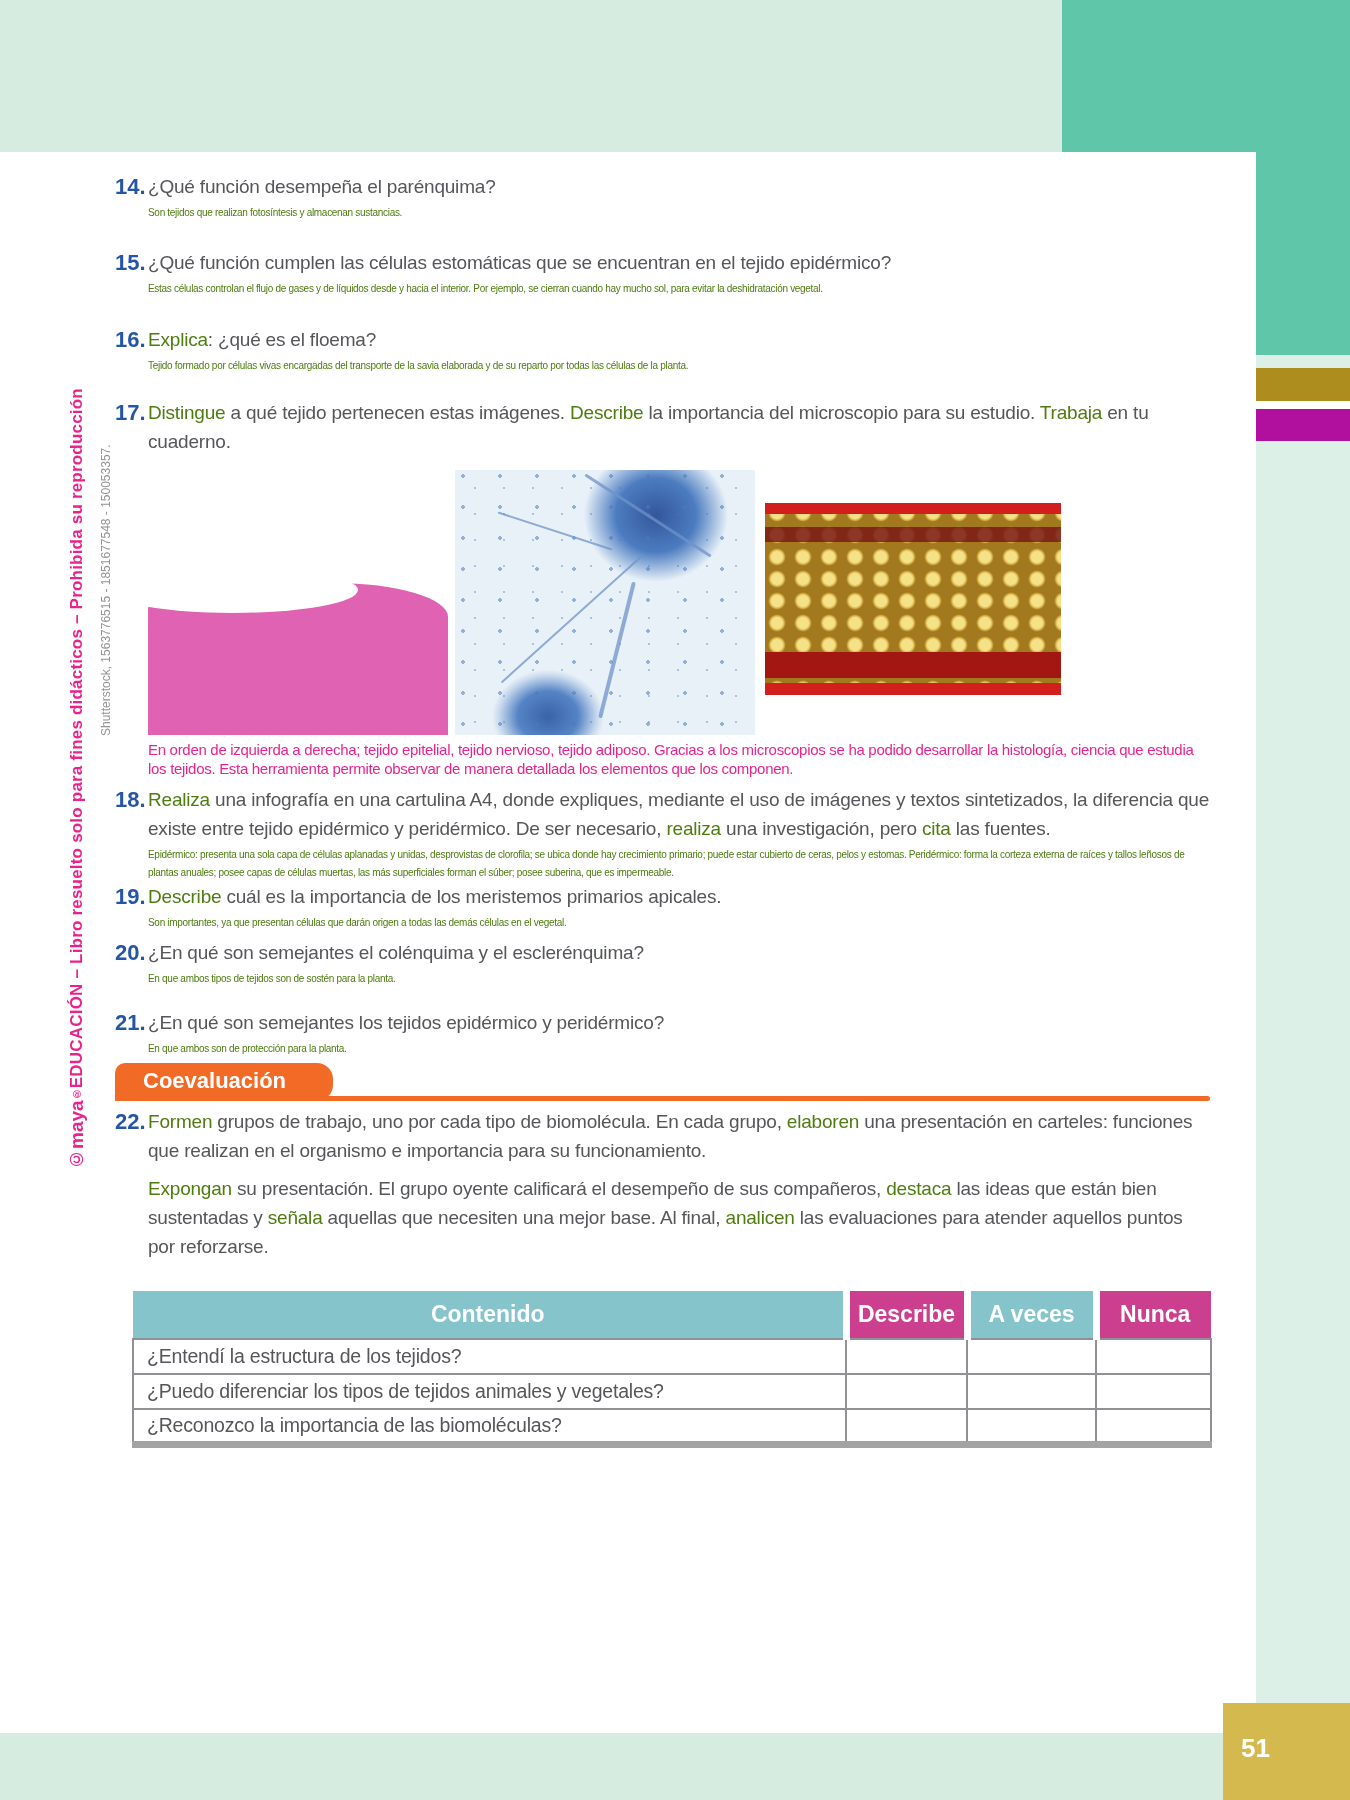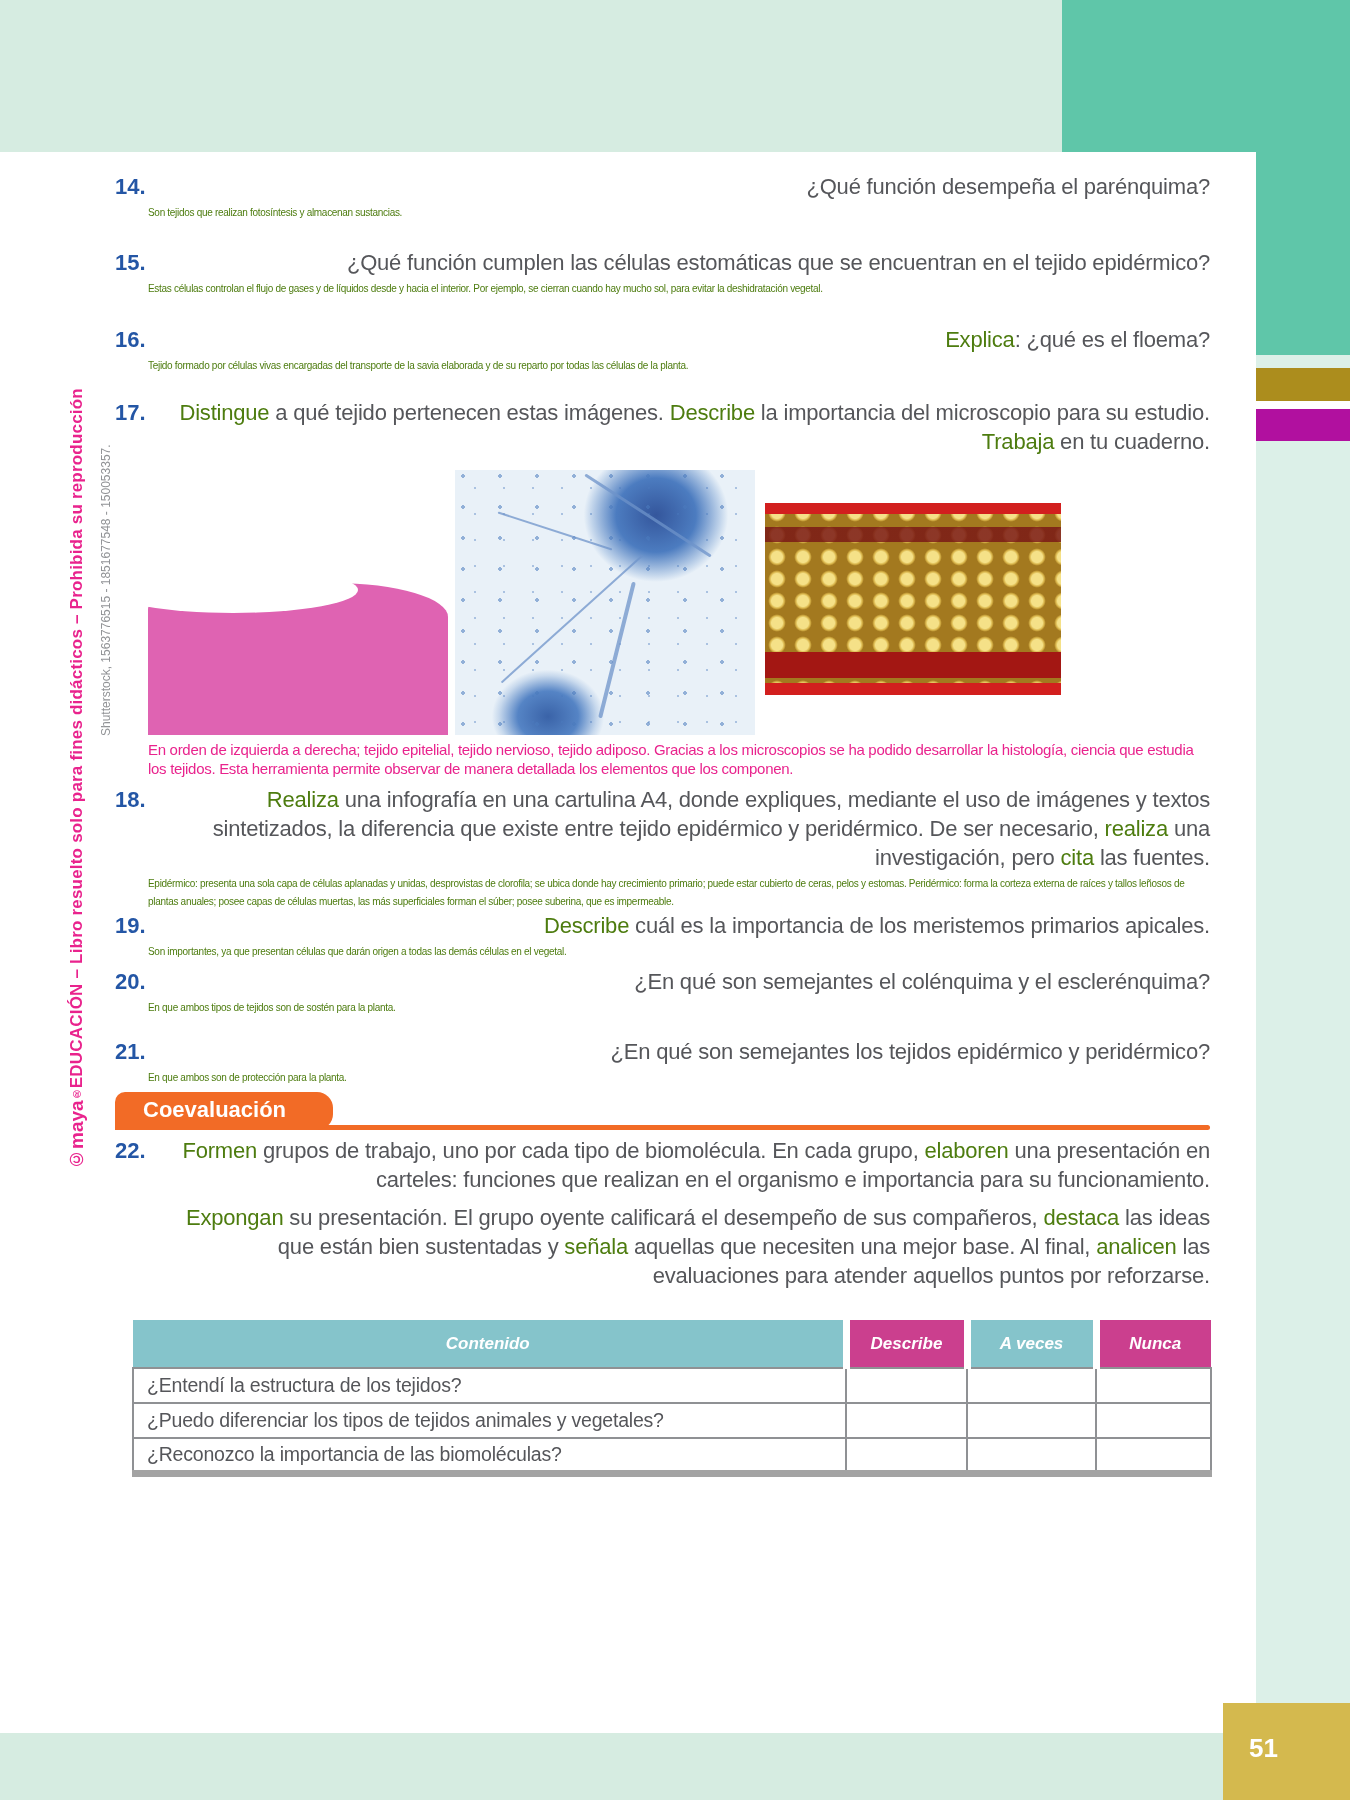--- a/index.html
+++ b/index.html
@@ -11,21 +11,21 @@
   .deco { position:absolute; }
   .mint-top       { left:0;    top:0;    width:1062px; height:152px; background:#d6ece1; }
   .teal-top       { left:1062px; top:0;  width:288px;  height:152px; background:#5fc6a9; }
   .teal-col       { left:1256px; top:152px; width:94px; height:203px; background:#5fc6a9; }
   .strip-mint     { left:1256px; top:355px; width:94px; height:13px; background:#dcf0e8; }
   .strip-gold     { left:1256px; top:368px; width:94px; height:33px; background:#ac8d1d; }
   .strip-magenta  { left:1256px; top:409px; width:94px; height:32px; background:#b1109f; }
   .right-mint-col { left:1256px; top:441px; width:94px; height:1262px; background:#dcf0e8; }
   .bottom-band    { left:0; top:1733px; width:1223px; height:67px; background:#d6ece1; }
   .page-num-box   { left:1223px; top:1703px; width:127px; height:97px; background:#d4b94e;
-                    color:#ffffff; font-size:26px; font-weight:bold; padding:30px 0 0 26px; position:absolute; }
+                    color:#ffffff; font-size:26px; font-weight:bold; padding:30px 0 0 18px; position:absolute; }
 
   
   .sidebar-copyright {
     position:absolute; left:66px; top:412px; height:758px; width:30px;
     writing-mode:vertical-rl; transform:rotate(180deg);
     color:#e9238d; font-size:17px; font-weight:bold; letter-spacing:.2px; white-space:nowrap;
   }
   .sidebar-copyright .logo { font-size:19px; font-weight:bold; letter-spacing:0; }
   .sidebar-copyright .sup  { font-size:11px; }
   .sidebar-credits {
@@ -33,21 +33,21 @@
     writing-mode:vertical-rl; transform:rotate(180deg);
     color:#919396; font-size:12px; white-space:nowrap;
   }
 
   
   .content { position:absolute; left:115px; top:0; width:1095px; }
 
   .q { display:flex; align-items:flex-start; }
   .qnum { flex:0 0 33px; color:#2456a5; font-weight:bold; font-size:22px; line-height:29px; }
   .qbody { flex:1 1 auto; width:1062px; }
-  .qtext { color:#55565a; font-size:22px; line-height:29px; letter-spacing:-0.2px;text-align:right; }
+  .qtext { color:#55565a; font-size:19px; line-height:29px; letter-spacing:-0.2px; }
   .qtext .b { font-weight:normal; color:#4d7c0f; }
   .ans { color:#4d7c0f; font-size:10px; line-height:18px; margin-top:3px; letter-spacing:-0.3px; }
   .nowrap { white-space:nowrap; }
 
   .qa-14 { margin-top:172px; }
   .qa-15 { margin-top:26px; }
   .qa-16 { margin-top:27px; }
   .qa-17 { margin-top:23px; }
   .qa-18 { margin-top:7px; }
   .qa-19 { margin-top:0px; }
@@ -108,21 +108,21 @@
             line-height:36px; padding-left:28px; }
   .co .banner   { width:218px; background:#f26b26; border-radius:10px 16px 16px 0; }
   .auto .banner { width:234px; background:#c0147c; border-radius:10px 16px 16px 0; }
 
   
   .eval-table { margin:30px 0 0 17px; width:1078px; border-collapse:collapse; table-layout:fixed; }
   .eval-table col.c0 { width:713px; }
   .eval-table col.c1 { width:121px; }
   .eval-table col.c2 { width:129px; }
   .eval-table col.c3 { width:115px; }
-  .eval-table th { height:48px; color:#ffffff; font-size:17px; font-weight:bold; text-align:center;font-style:italic; }
+  .eval-table th { height:48px; color:#ffffff; font-size:23px; font-weight:bold; text-align:center; }
   .eval-table th.t-teal { background:#85c4cb; }
   .eval-table th.t-mag  { background:#cb3f8e; }
   .eval-table th + th { border-left:7px solid #ffffff; }
   .eval-table td { height:35px; border:2px solid #8f9194; color:#55565a; font-size:19.5px;
                    padding-left:13px; background:#ffffff; letter-spacing:-0.2px; }
   .eval-table tr:last-child td { border-bottom:7px solid #a3a3a3; }
 </style>
 </head>
 <body>
 

